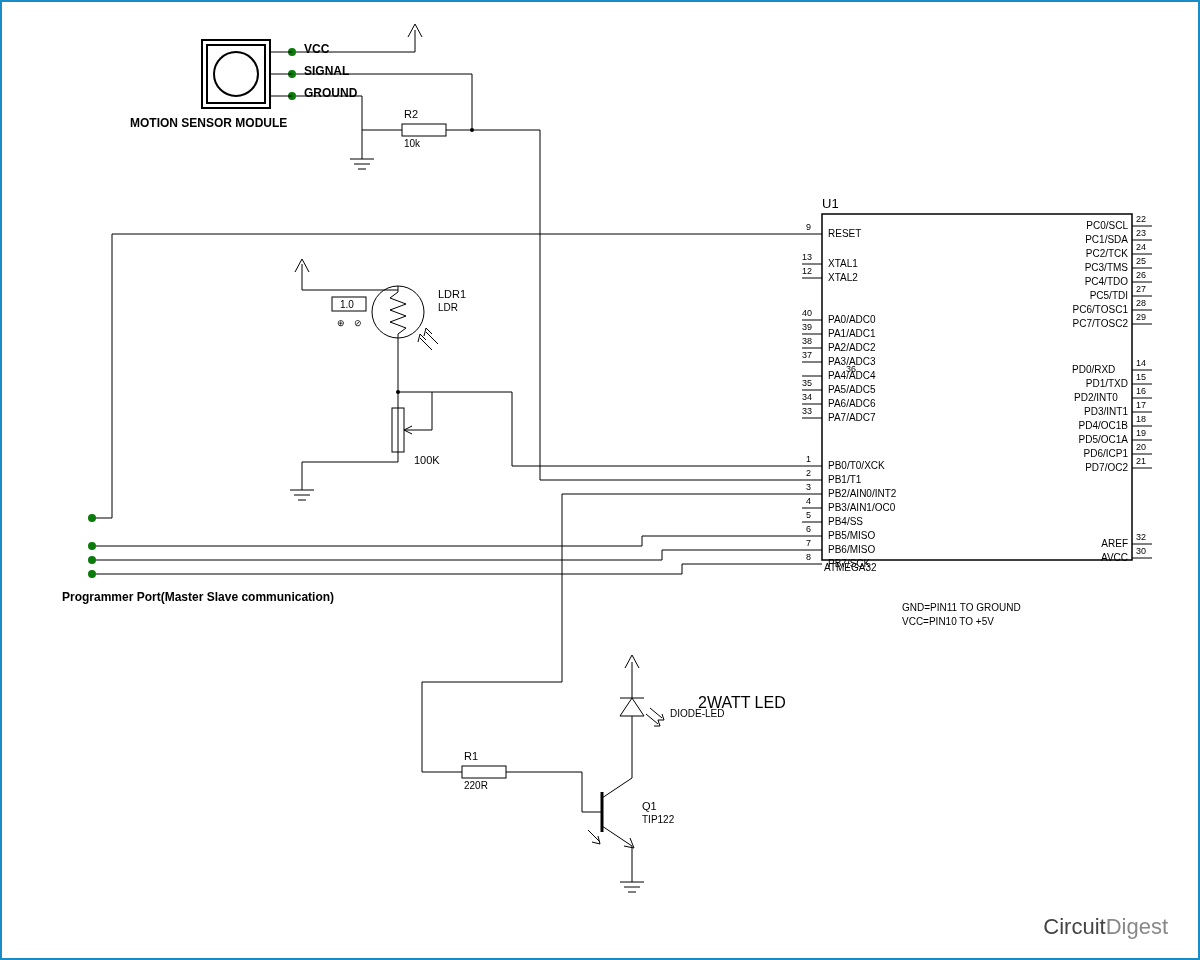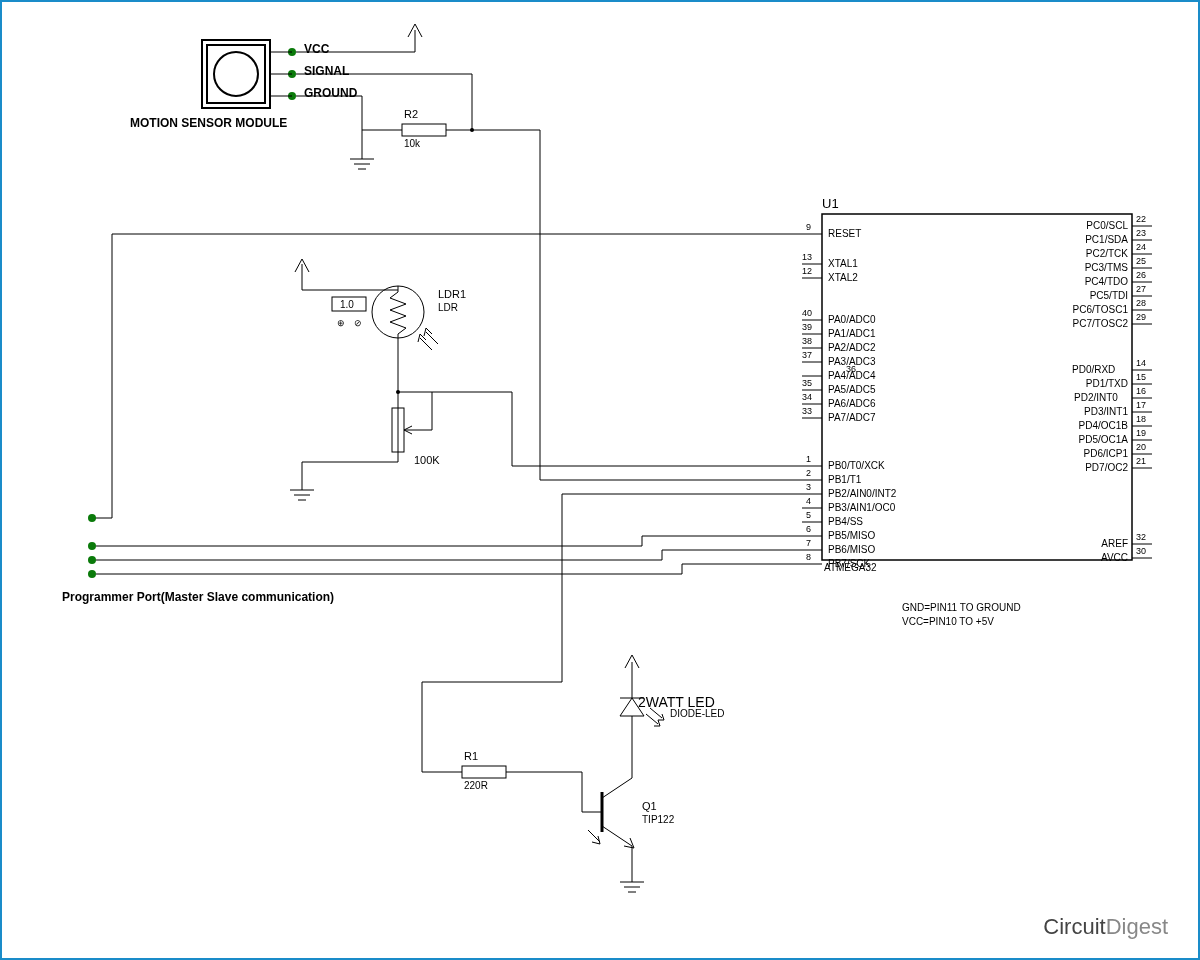--- a/index.html
+++ b/index.html
@@ -314,21 +314,21 @@
 <div class="pinlabel label" style="left:1066px;top:432px;text-align:right;width:60px">PD5/OC1A</div>
 <div class="pinnum label" style="left:1134px;top:440px">20</div>
 <div class="pinlabel label" style="left:1072px;top:446px;text-align:right;width:54px">PD6/ICP1</div>
 <div class="pinnum label" style="left:1134px;top:454px">21</div>
 <div class="pinlabel label" style="left:1072px;top:460px;text-align:right;width:54px">PD7/OC2</div>
 <div class="pinnum label" style="left:1134px;top:530px">32</div>
 <div class="pinlabel label" style="left:1094px;top:536px;text-align:right;width:32px">AREF</div>
 <div class="pinnum label" style="left:1134px;top:544px">30</div>
 <div class="pinlabel label" style="left:1094px;top:550px;text-align:right;width:32px">AVCC</div>
 
-<div class="label" style="left:636px;top:692px;font-size:14px">2WATT LED</div>
+<div class="label" style="left:696px;top:692px;font-size:16px">2WATT LED</div>
 <div class="label label-small" style="left:668px;top:706px">DIODE-LED</div>
 
 <div class="label" style="left:462px;top:748px">R1</div>
 <div class="label label-small" style="left:462px;top:778px">220R</div>
 
 <div class="label" style="left:640px;top:798px">Q1</div>
 <div class="label label-small" style="left:640px;top:812px">TIP122</div>
 
 <div class="watermark">
   <span class="dark">Circuit</span><span>Digest</span>

